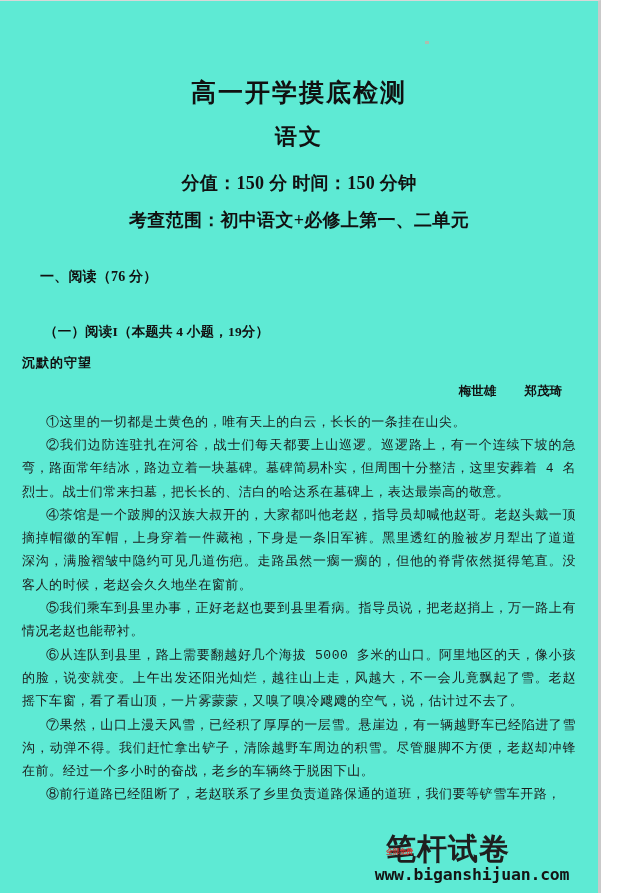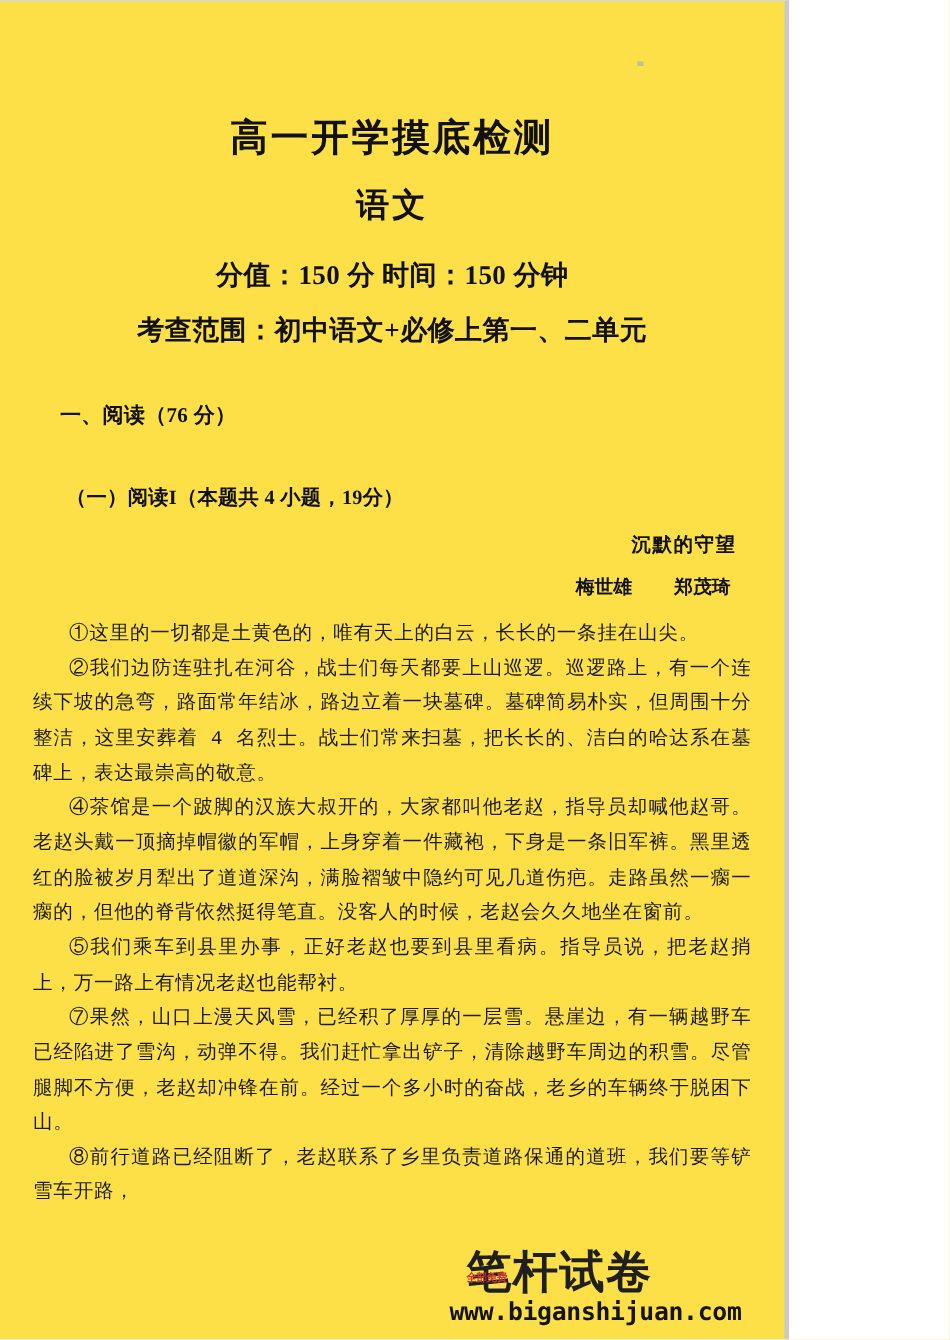--- a/index.html
+++ b/index.html
@@ -15,23 +15,23 @@
     overflow: hidden;
     font-family: "Liberation Serif", "DejaVu Serif", serif;
     color: #1a1a1a;
   }
 
   
   #page {
     position: absolute;
     left: 0;
     top: 0;
-    width: 526px;
+    width: 601px;
     height: 893px;
-    background: #fde047;
+    background: #5eead4;
     border-right: 3px solid #c9c9c9;
     border-top: 1px solid #d8d8d8;
     padding: 0;
   }
 
   .top-speck {
     position: absolute;
     left: 425px;
     top: 40px;
     width: 4px;
@@ -91,21 +91,21 @@
     font-weight: bold;
     font-size: 13.5px;
     margin: 0;
     padding-top: 21px;
     padding-left: 22px;
     letter-spacing: .2px;
     color: #111;
   }
 
   .piece-title {
-    text-align: right;
+    text-align: left;
     font-weight: bold;
     font-size: 13px;
     margin: 0;
     padding-top: 13px;
     padding-right: 10px;
     letter-spacing: 1px;
     color: #111;
   }
   .piece-authors {
     text-align: right;
@@ -204,20 +204,21 @@
       <span>梅世雄</span>
       <span class="gap"></span>
       <span>郑茂琦</span>
     </p>
 
     <div class="body-block">
       <p class="para">①这里的一切都是土黄色的，唯有天上的白云，长长的一条挂在山尖。</p>
       <p class="para">②我们边防连驻扎在河谷，战士们每天都要上山巡逻。巡逻路上，有一个连续下坡的急弯，路面常年结冰，路边立着一块墓碑。墓碑简易朴实，但周围十分整洁，这里安葬着 4 名烈士。战士们常来扫墓，把长长的、洁白的哈达系在墓碑上，表达最崇高的敬意。</p>
       <p class="para">④茶馆是一个跛脚的汉族大叔开的，大家都叫他老赵，指导员却喊他赵哥。老赵头戴一顶摘掉帽徽的军帽，上身穿着一件藏袍，下身是一条旧军裤。黑里透红的脸被岁月犁出了道道深沟，满脸褶皱中隐约可见几道伤疤。走路虽然一瘸一瘸的，但他的脊背依然挺得笔直。没客人的时候，老赵会久久地坐在窗前。</p>
       <p class="para">⑤我们乘车到县里办事，正好老赵也要到县里看病。指导员说，把老赵捎上，万一路上有情况老赵也能帮衬。</p>
+      <p class="para">⑥从连队到县里，路上需要翻越好几个海拔 5000 多米的山口。阿里地区的天，像小孩的脸，说变就变。上午出发还阳光灿烂，越往山上走，风越大，不一会儿竟飘起了雪。老赵摇下车窗，看了看山顶，一片雾蒙蒙，又嗅了嗅冷飕飕的空气，说，估计过不去了。</p>
       <p class="para">⑦果然，山口上漫天风雪，已经积了厚厚的一层雪。悬崖边，有一辆越野车已经陷进了雪沟，动弹不得。我们赶忙拿出铲子，清除越野车周边的积雪。尽管腿脚不方便，老赵却冲锋在前。经过一个多小时的奋战，老乡的车辆终于脱困下山。</p>
       <p class="para">⑧前行道路已经阻断了，老赵联系了乡里负责道路保通的道班，我们要等铲雪车开路，</p>
     </div>
 
   </div>
 
   <div class="watermark">
     <span class="wm-badge">全部免费</span>
     <span class="wm-cn">笔杆试卷</span>
     <span class="wm-url">www.biganshijuan.com</span>

